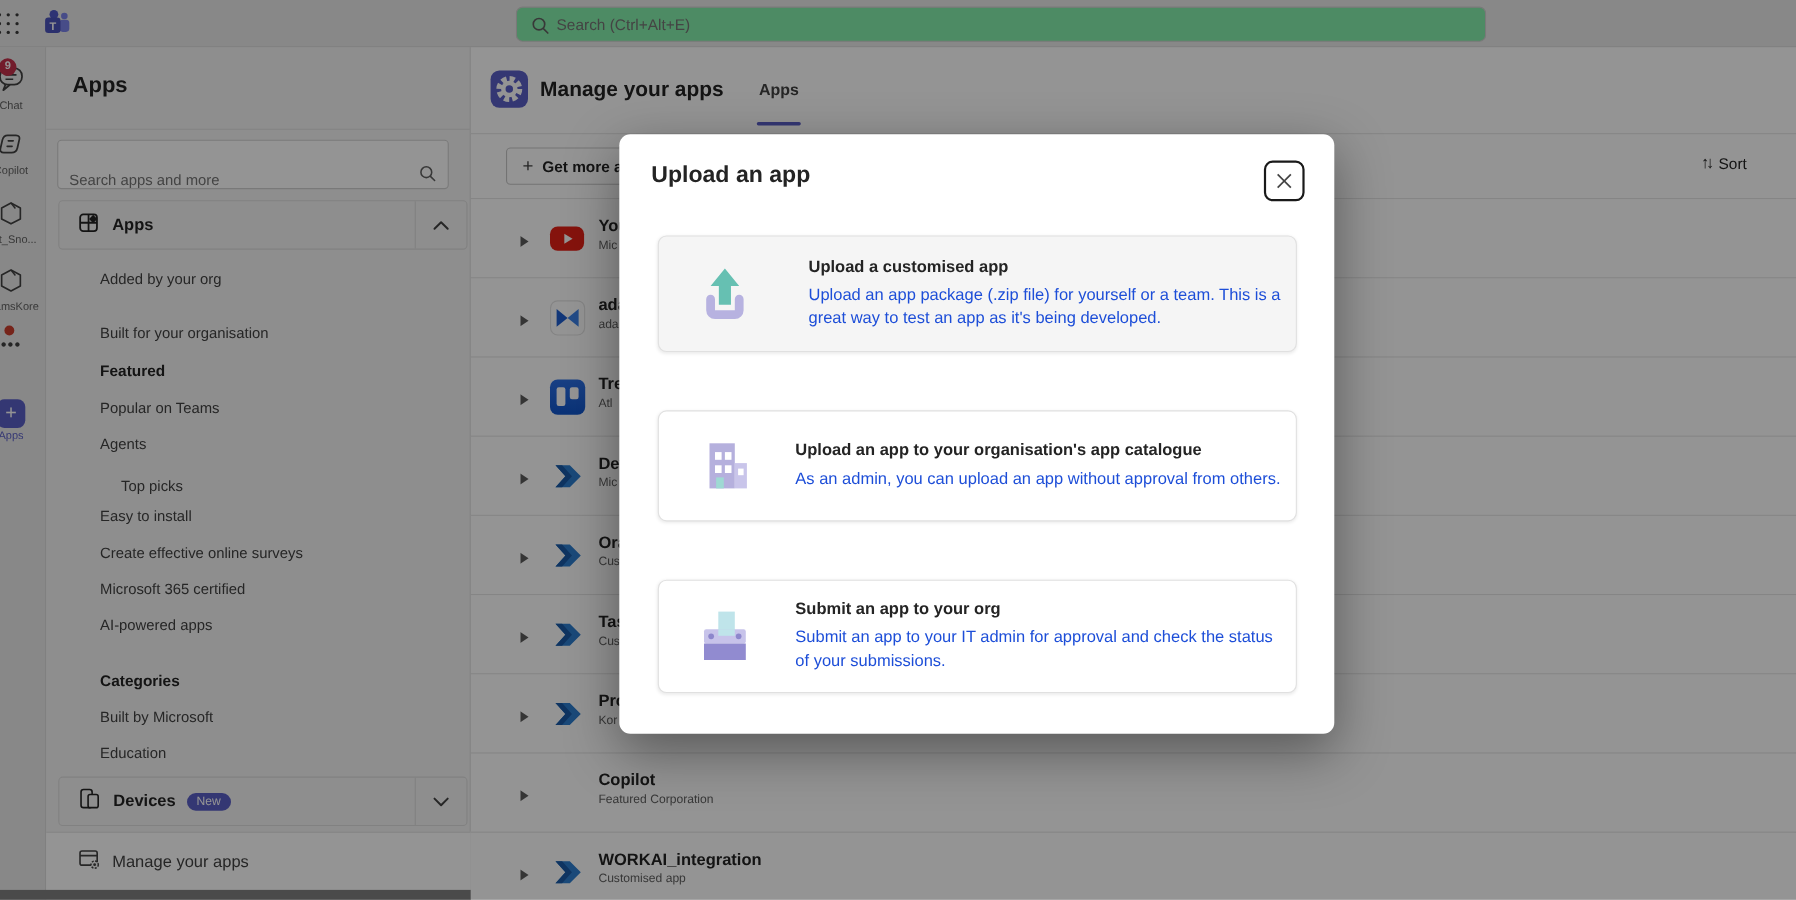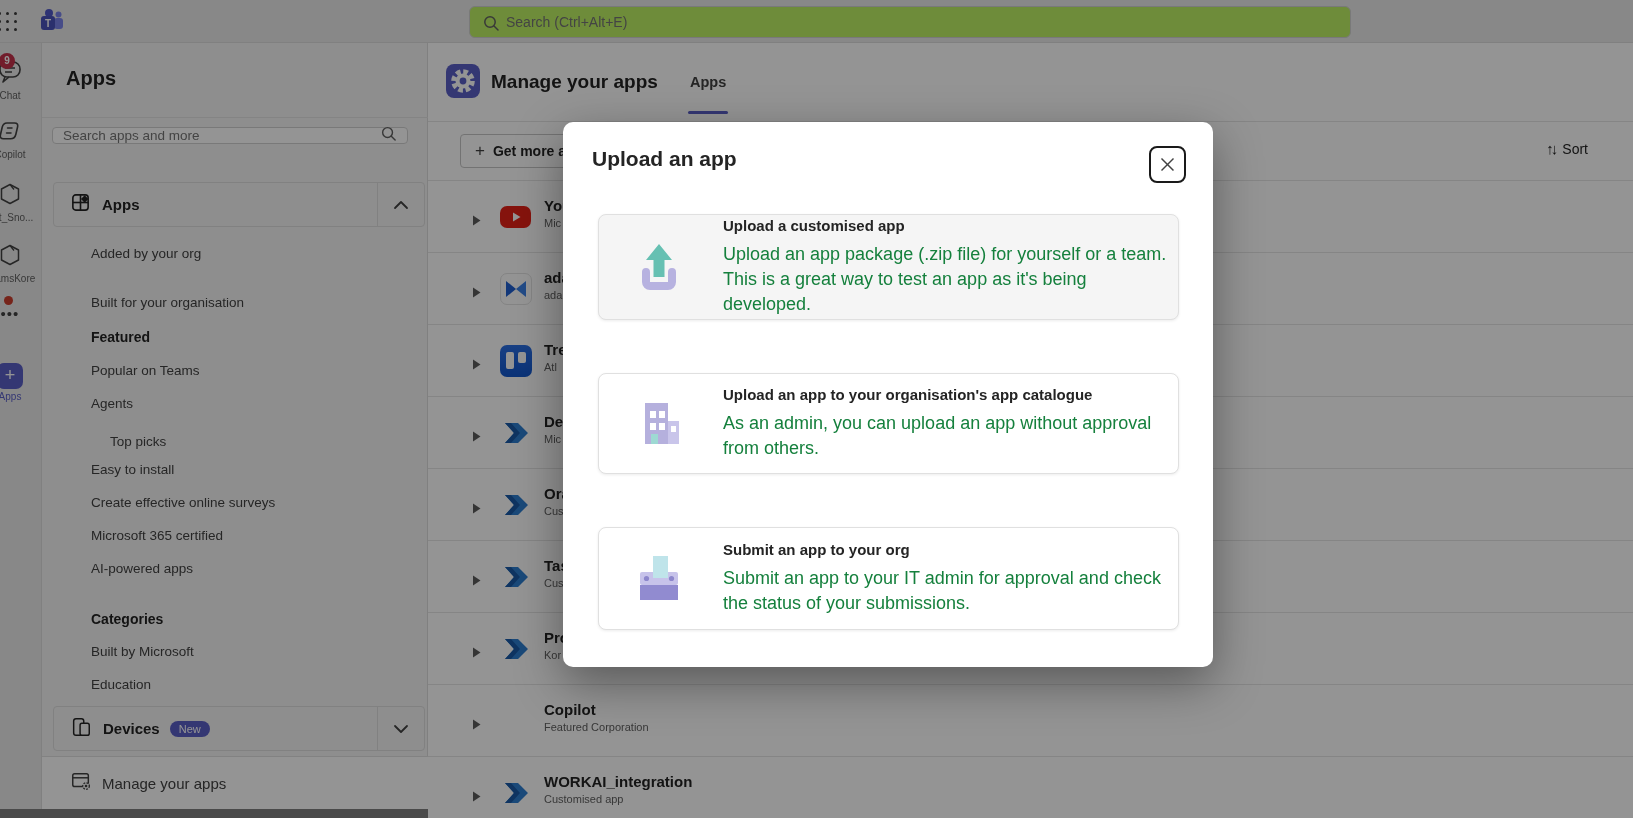--- a/index.html
+++ b/index.html
@@ -5,40 +5,40 @@
   * { margin:0; padding:0; box-sizing:border-box; }
   html,body { width:1633px; height:818px; overflow:hidden; background:#ebebeb;
     font-family:"Liberation Sans","DejaVu Sans",sans-serif; color:#242424; }
   .app { position:absolute; inset:0; }
 
   
   .topbar { position:absolute; left:0; top:0; width:1633px; height:43px; background:#ebebeb; border-bottom:1px solid #dcdcdc; }
   .waffle { position:absolute; left:-2px; top:12px; width:20px; height:20px; display:grid; grid-template-columns:repeat(3,1fr); gap:4px; }
   .waffle i { width:3px; height:3px; border-radius:50%; background:#3b3b3b; }
   .teams-logo { position:absolute; left:39px; top:8px; }
-  .top-search { position:absolute; left:469px; top:6px; width:882px; height:32px; background:#bef264; border:1px solid #d1d1d1; border-radius:6px; display:flex; align-items:center; padding-left:36px; }
+  .top-search { position:absolute; left:469px; top:6px; width:882px; height:32px; background:#86efac; border:1px solid #d1d1d1; border-radius:6px; display:flex; align-items:center; padding-left:36px; }
   .top-search input { border:none; outline:none; background:transparent; font-size:14px; color:#616161; width:90%; font-family:inherit; }
   .top-search .mag { position:absolute; left:12px; top:7px; }
 
   
   .rail { position:absolute; left:0; top:43px; width:42px; height:775px; background:#ebebeb; border-right:1px solid #dcdcdc; }
   .rail-item { position:absolute; left:-18px; width:56px; text-align:center; cursor:pointer; }
   .rail-item .lbl { display:block; font-size:10px; color:#616161; margin-top:2px; white-space:nowrap; }
   .rail-item svg { display:inline-block; }
   .badge { position:absolute; top:-5px; right:8px; min-width:16px; height:16px; border-radius:8px; background:#c4314b; color:#fff; font-size:10px; font-weight:bold; line-height:16px; padding:0 4px; }
   .red-dot { position:absolute; top:-9px; right:12px; width:9px; height:9px; border-radius:50%; background:#cc3e2e; }
   .more-dots { font-size:15px; color:#424242; letter-spacing:1px; }
   .apps-plus { display:inline-block; width:26px; height:26px; border-radius:7px; background:#5b5fc7; color:#fff; font-size:18px; line-height:25px; }
   .rail-item.apps .lbl { color:#5b5fc7; }
 
   
   .sidebar { position:absolute; left:42px; top:43px; width:386px; height:775px; background:#f5f5f5; border-right:1px solid #dcdcdc; }
   .sb-title { position:absolute; left:24px; top:24px; font-size:20px; font-weight:bold; }
   .sb-divider { position:absolute; left:0; top:74px; width:386px; height:1px; background:#e3e3e3; }
-  .sb-search { position:absolute; left:10px; top:84px; width:356px; height:17px; background:#fff; border:1px solid #d1d1d1; border-radius:4px; display:flex; align-items:center; padding:0 10px; }
+  .sb-search { position:absolute; left:10px; top:84px; width:356px; height:45px; background:#fff; border:1px solid #d1d1d1; border-radius:4px; display:flex; align-items:flex-end; padding:0 10px; }
   .sb-search input { border:none; outline:none; background:transparent; font-size:13.5px; color:#616161; width:100%; font-family:inherit; }
   .section-box { position:absolute; left:11px; width:372px; height:45px; border:1px solid #dedede; border-radius:4px; display:flex; align-items:center; cursor:pointer; }
   .section-box .sec-icon { margin-left:16px; }
   .section-box .sec-label { margin-left:11px; font-size:15px; font-weight:bold; }
   .section-box .chev-cell { position:absolute; right:0; top:0; width:47px; height:43px; border-left:1px solid #dedede; display:flex; align-items:center; justify-content:center; }
   .new-pill { margin-left:10px; background:#5b5fc7; color:#fff; font-size:11px; padding:2px 9px; border-radius:10px; }
   .sb-item { position:absolute; left:49px; font-size:13.5px; color:#424242; white-space:nowrap; cursor:pointer; }
   .sb-header { position:absolute; left:49px; font-size:14px; font-weight:bold; color:#242424; white-space:nowrap; }
   .sb-footer { position:absolute; left:0; top:713px; width:386px; height:53px; background:#fff; border-top:1px solid #e0e0e0; display:flex; align-items:center; cursor:pointer; }
   .sb-footer .sec-icon { margin-left:28px; }
@@ -75,25 +75,25 @@
     background:conic-gradient(from 215deg,#0aa8ff,#7a5af8,#e561d9,#ff8a3c,#ffd83c,#35d073,#0aa8ff);
     -webkit-mask:radial-gradient(circle at 50% 50%, transparent 25%, #000 27%);
             mask:radial-gradient(circle at 50% 50%, transparent 25%, #000 27%); }
 
   
   .overlay { position:absolute; inset:0; background:rgba(0,0,0,0.42); z-index:40; }
   .dialog { position:absolute; left:563px; top:122px; width:650px; height:545px; background:#fff; border-radius:10px; box-shadow:0 16px 48px rgba(0,0,0,0.4); z-index:50; }
   .dlg-title { position:absolute; left:29px; top:25px; font-size:21px; font-weight:600; color:#242424; }
   .dlg-close { position:absolute; left:586px; top:24px; width:37px; height:37px; border:2px solid #1a1a1a; border-radius:8px; background:#fff; display:flex; align-items:center; justify-content:center; cursor:pointer; }
   .dlg-card { position:absolute; left:35px; width:581px; background:#fff; border:1px solid #e0e0e0; border-radius:8px; box-shadow:0 1px 3px rgba(0,0,0,0.08); display:flex; align-items:center; cursor:pointer; }
-  .dlg-card.hovered { background:#f5f5f5; }
+  .dlg-card.hovered { background:#f5f5f5;gap:12px; }
   .card-icon { margin-left:32px; width:56px; height:56px; flex:none; }
   .card-text { margin-left:36px; display:flex; flex-direction:column; gap:8px; }
   .card-title { font-size:15px; font-weight:bold; color:#242424; }
-  .card-desc { font-size:18px; color:#15803d; line-height:1.38; max-width:445px; }
+  .card-desc { font-size:15px; color:#1d4ed8; line-height:1.38; max-width:445px; }
 </style>
 </head>
 <body>
 
 <div class="app">
 
   <div class="topbar">
     <div class="waffle">
       <i></i>
         <i></i>

